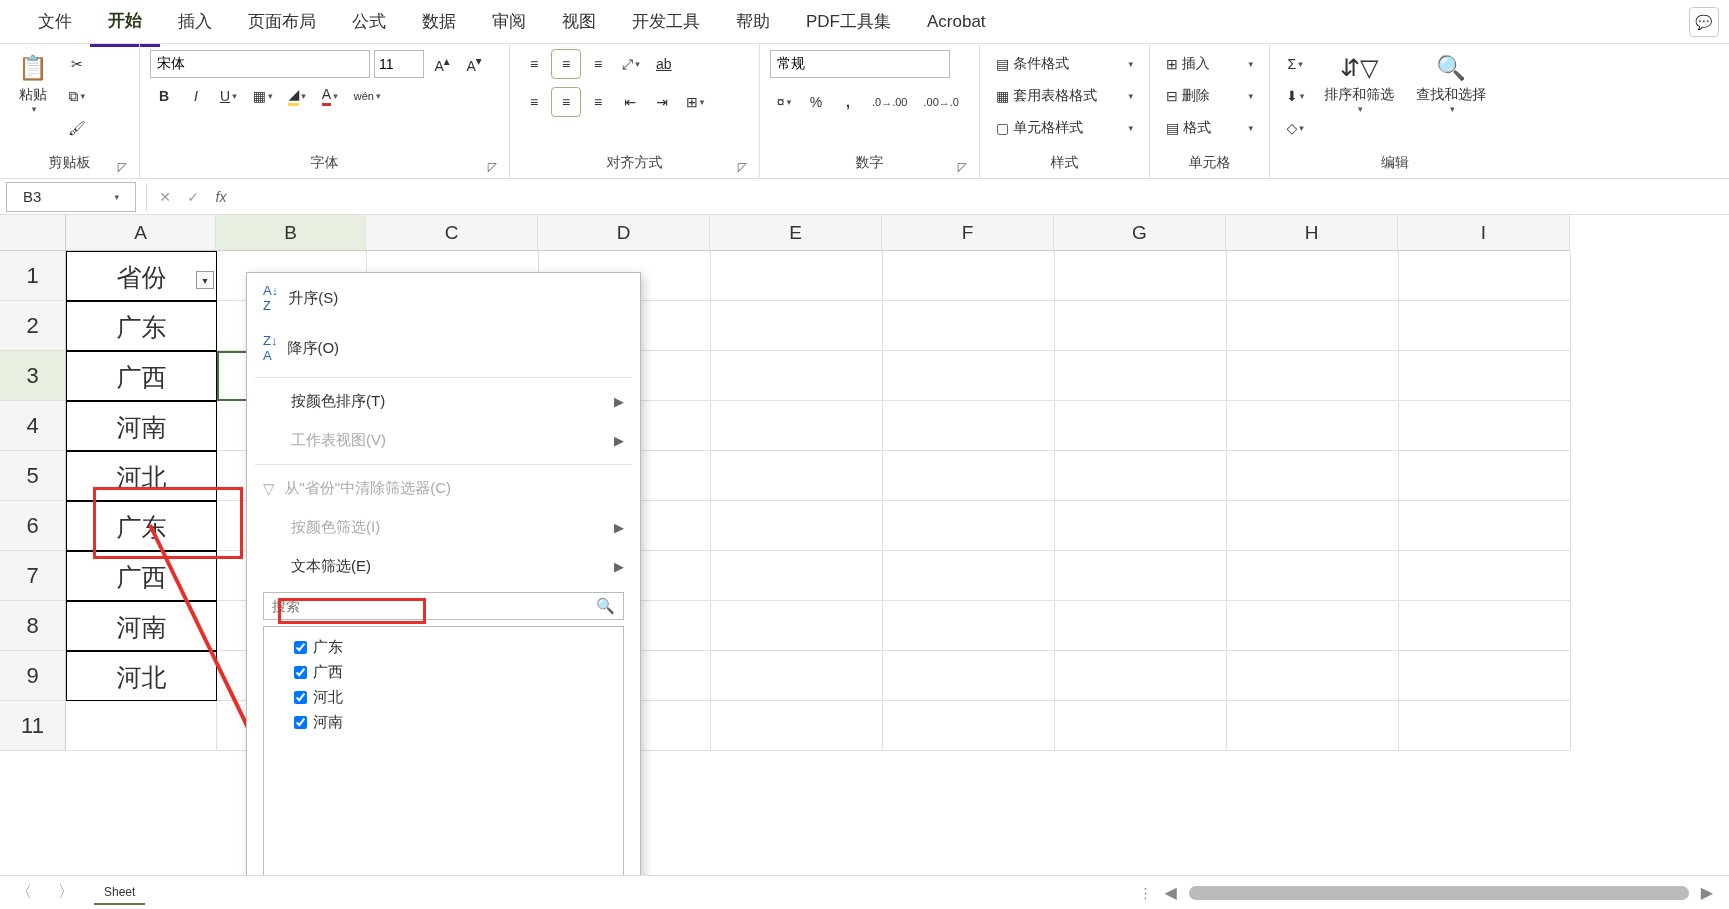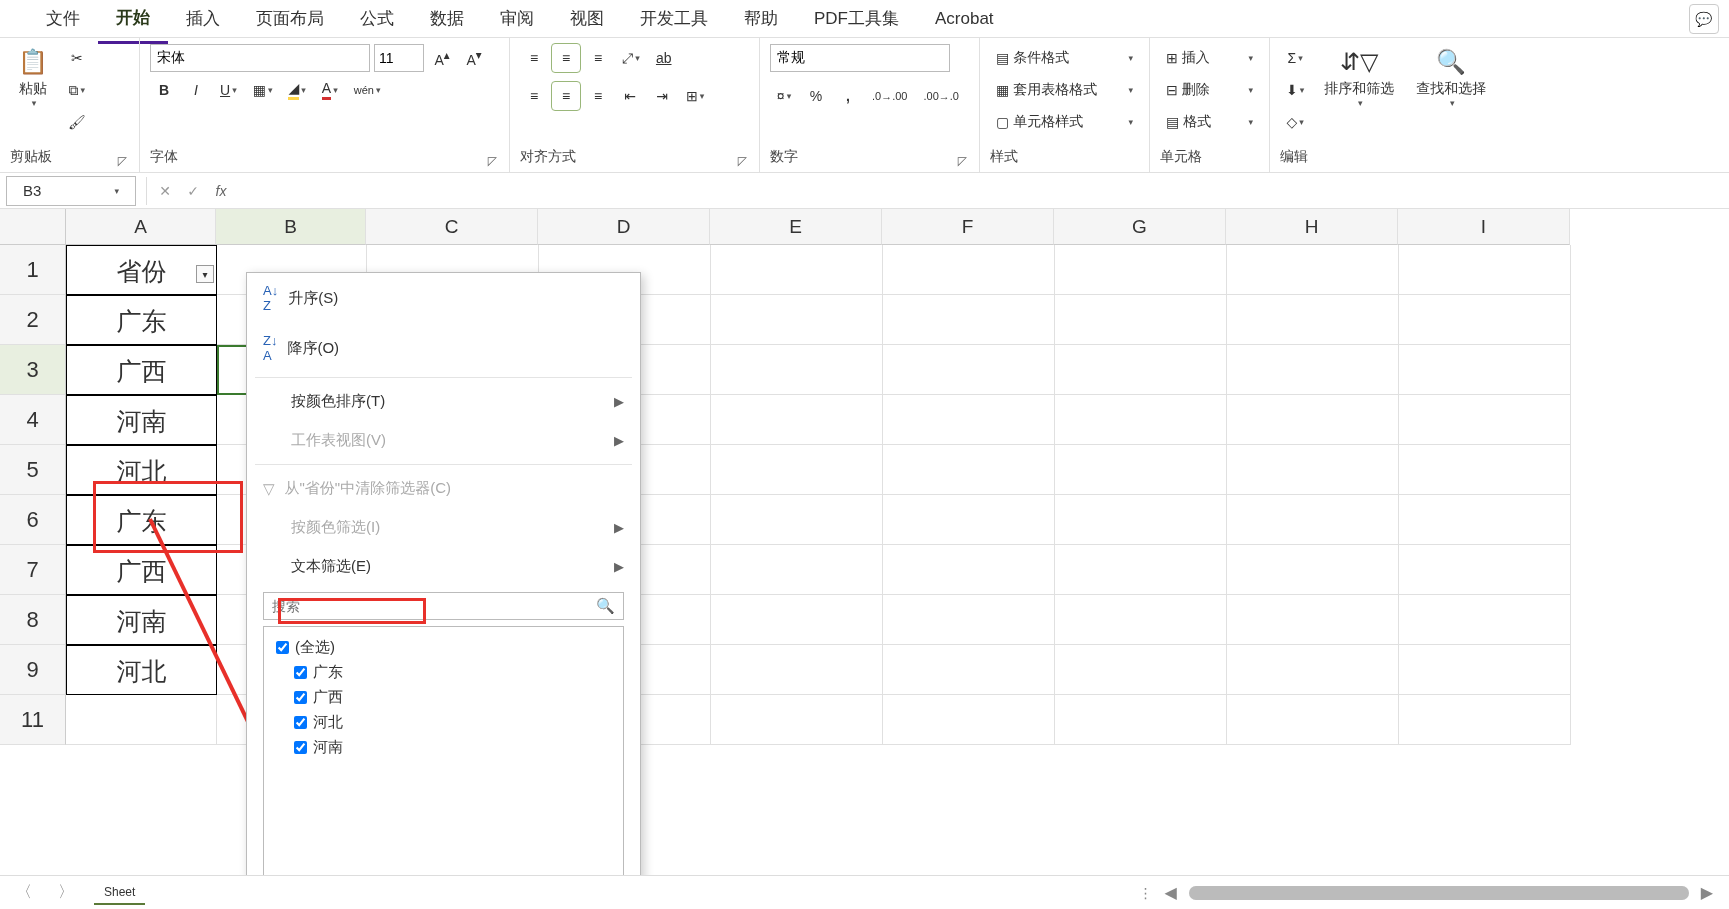--- a/index.html
+++ b/index.html
@@ -1,28 +1,28 @@
 <!DOCTYPE html>
 <html><head>
 <meta charset="utf-8">
 <style>
 * { box-sizing: border-box; margin: 0; padding: 0; }
 body { font-family: "Microsoft YaHei", sans-serif; font-size: 14px; background: #fff; color: #333; overflow: hidden; width: 1729px; height: 909px; position: relative; }
 
 
-.tabs { display: flex; align-items: center; height: 38px; padding-left: 28px; border-bottom: 1px solid #e0e0e0; }
+.tabs { display: flex; align-items: center; height: 44px; padding-left: 20px; border-bottom: 1px solid #e0e0e0; }
 .tab { padding: 12px 18px; cursor: pointer; font-size: 17px; }
 .tab.active { font-weight: bold; border-bottom: 3px solid #4c1d95; color: #2b3a1b; }
 .comment-icon { margin-left: auto; margin-right: 10px; width: 30px; height: 30px; border: 1px solid #ccc; border-radius: 4px; display: flex; align-items: center; justify-content: center; }
 
 
 .ribbon { display: flex; height: 135px; border-bottom: 1px solid #e0e0e0; background: #fff; }
 .group { border-right: 1px solid #e0e0e0; padding: 6px 10px 2px 10px; display: flex; flex-direction: column; justify-content: space-between; }
 .group-body { display: flex; align-items: flex-start; gap: 6px; flex: 1; }
-.group-label { text-align: left; font-size: 14px; color: #444; padding: 4px 0; position: relative; }
+.group-label { text-align: center; font-size: 14px; color: #444; padding: 4px 0; position: relative; }
 .group-launcher { position: absolute; right: 2px; bottom: 2px; font-size: 12px; color: #666; }
 .vstack { display: flex; flex-direction: column; gap: 4px; }
 .hstack { display: flex; align-items: center; gap: 4px; }
 .btn { padding: 4px 6px; border-radius: 3px; display: flex; align-items: center; justify-content: center; cursor: pointer; min-width: 28px; min-height: 28px; }
 .big-btn { flex-direction: column; padding: 4px 8px; text-align: center; font-size: 14px; }
 .big-btn .icon { font-size: 24px; margin-bottom: 4px; }
 .dd { font-size: 9px; color: #555; margin-left: 2px; }
 
 .fontname { width: 220px; height: 28px; border: 1px solid #bbb; padding: 2px 6px; font-size: 14px; }
 .fontsize { width: 50px; height: 28px; border: 1px solid #bbb; padding: 2px 4px; font-size: 14px; }
@@ -525,24 +525,20 @@
   <div class="fp-item">
     <span style="width:18px"></span>
       <span>文本筛选(E)</span>
       <span class="arrow">▶</span>
   </div>
   <div class="fp-search">
     <input placeholder="搜索" style="">
     <span class="i">🔍</span>
   </div>
   <div class="fp-tree">
-    <label>
-        <input type="checkbox" checked="" style="">
-        <span>(全选)</span>
-      </label>
     <label class="indent">
         <input type="checkbox" checked="" style="">
         <span>广东</span>
       </label>
     <label class="indent">
         <input type="checkbox" checked="" style="">
         <span>广西</span>
       </label>
     <label class="indent">
         <input type="checkbox" checked="" style="">

